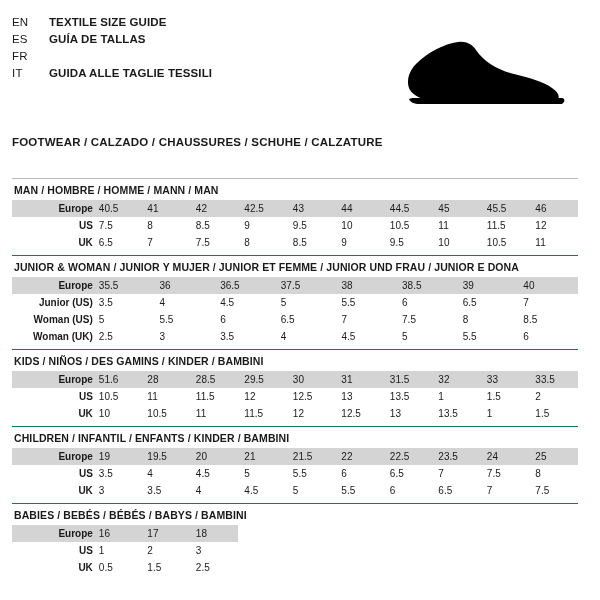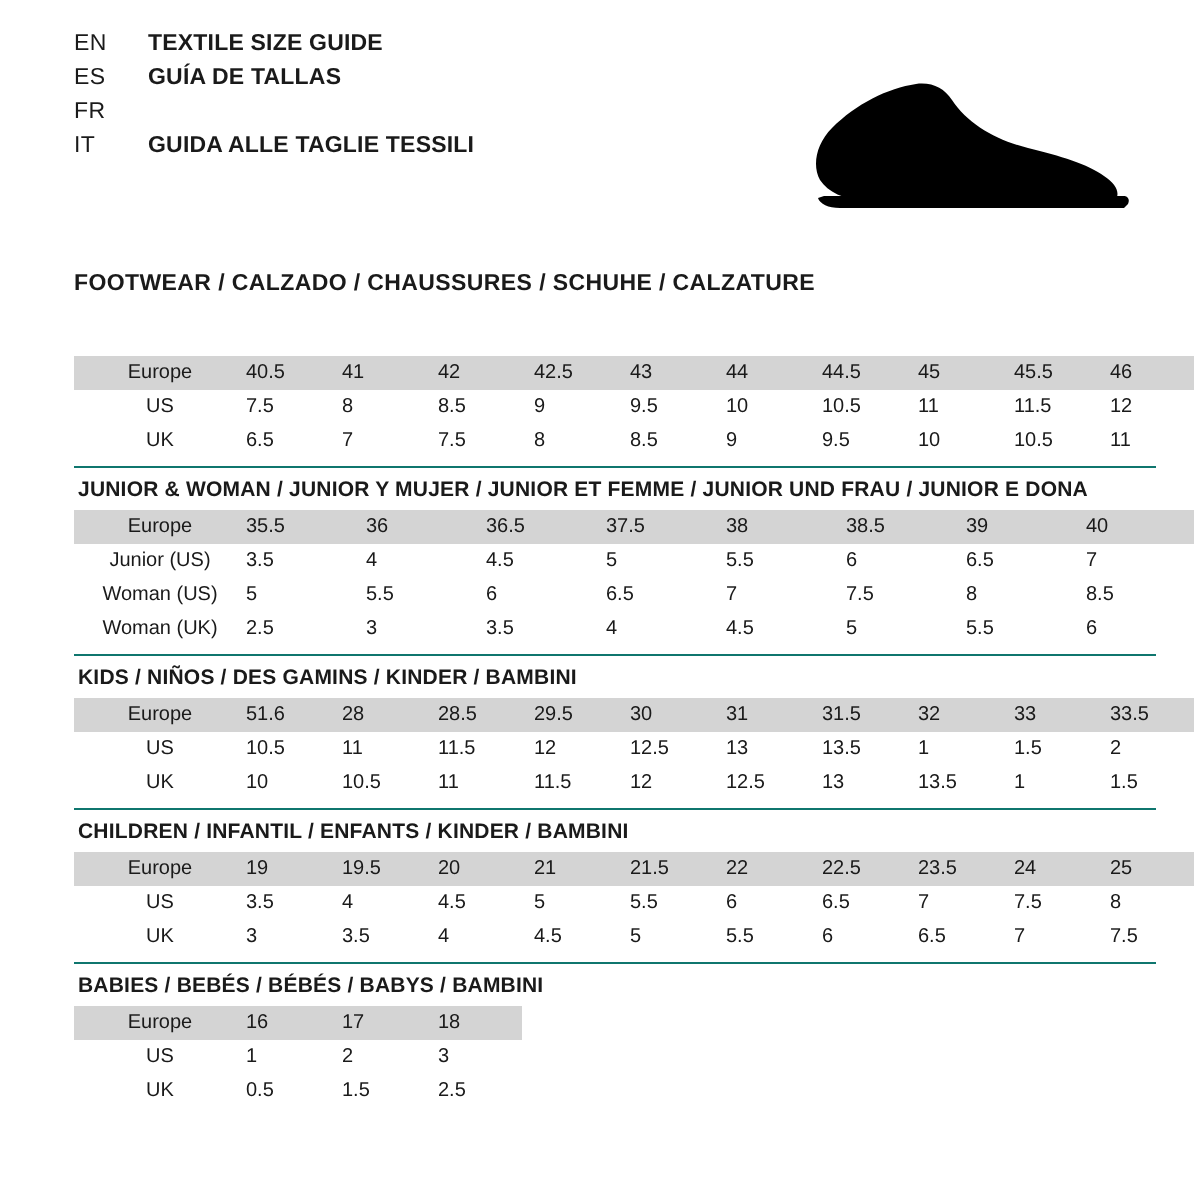--- a/index.html
+++ b/index.html
@@ -12,21 +12,21 @@
     background: #ffffff;
     font-family: "Liberation Sans", sans-serif;
     color: #1a1a1a;
     overflow: hidden;
   }
   .page {
     position: relative;
     width: 600px;
     height: 582px;
     box-sizing: border-box;
-    padding: 14px 22px 0 37px;
+    padding: 14px 22px 0 12px;
   }
 
   
   .header {
     position: relative;
     height: 96px;
   }
   .lang-list {
     display: block;
   }
@@ -89,21 +89,22 @@
     height: 17px;
     line-height: 17px;
     padding: 0 0 0 6px;
     white-space: nowrap;
     overflow: hidden;
   }
   table.size tr.head td {
     background: #d4d4d4;
   }
   table.size td.label {
-    text-align: center;
+    text-align: right;
+    font-weight: bold;
   }
   table.size td.val {
     text-align: left;
   }
   .babies table.size tr.head td.empty-cell {
     background: #ffffff;
   }
 </style>
 </head>
 <body>
@@ -138,20 +139,21 @@
         <path fill="#000000" d="M40 68 L190 68 C192 68, 193 70, 192 72 L190 74 L48 74 C42 74, 38 72, 37 69 Z"></path>
       </svg>
     </div>
   </div>
 
   <div class="footwear-line">FOOTWEAR / CALZADO / CHAUSSURES / SCHUHE / CALZATURE</div>
 
   <div class="sections">
 
     <div class="section first">
+      <div class="section-title">MAN / HOMBRE / HOMME / MANN / MAN</div>
       <table class="size">
         <colgroup>
           <col style="width:80px">
             <col style="width:48px">
             <col style="width:48px">
             <col style="width:48px">
           <col style="width:48px">
             <col style="width:48px">
             <col style="width:48px">
             <col style="width:48px">

